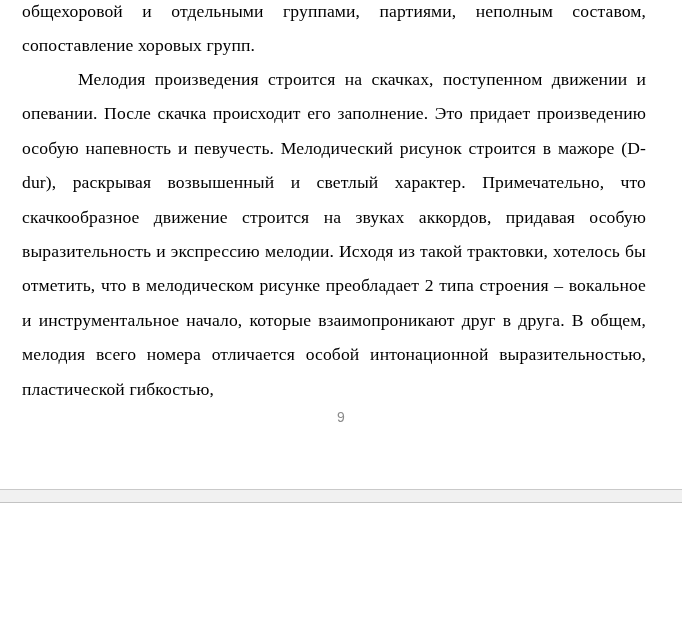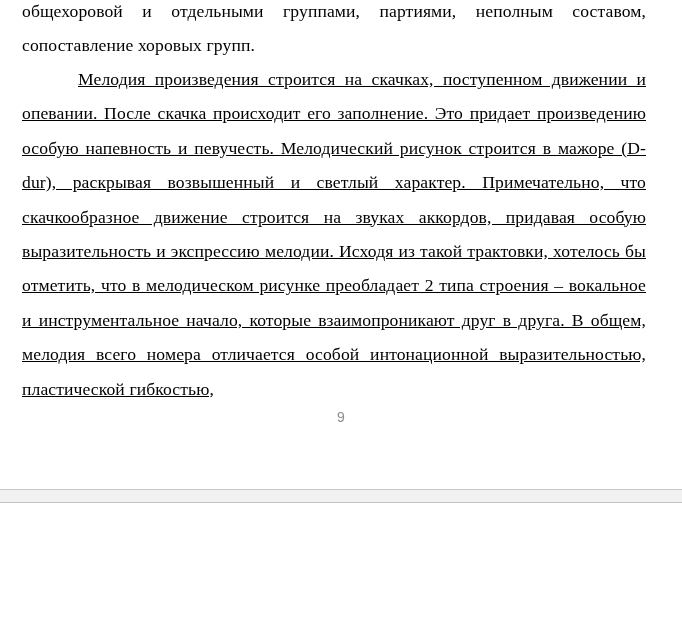--- a/index.html
+++ b/index.html
@@ -57,21 +57,20 @@
   }
 
   .para {
     margin: 0;
     text-align: justify;
     text-align-last: left;
   }
 
   .indent {
     text-indent: 56px;
-    text-decoration: underline;
   }
 
   
   .block-continuation {
     top: -6px;
   }
 
   
   .block-paragraph {
     top: 62px;

